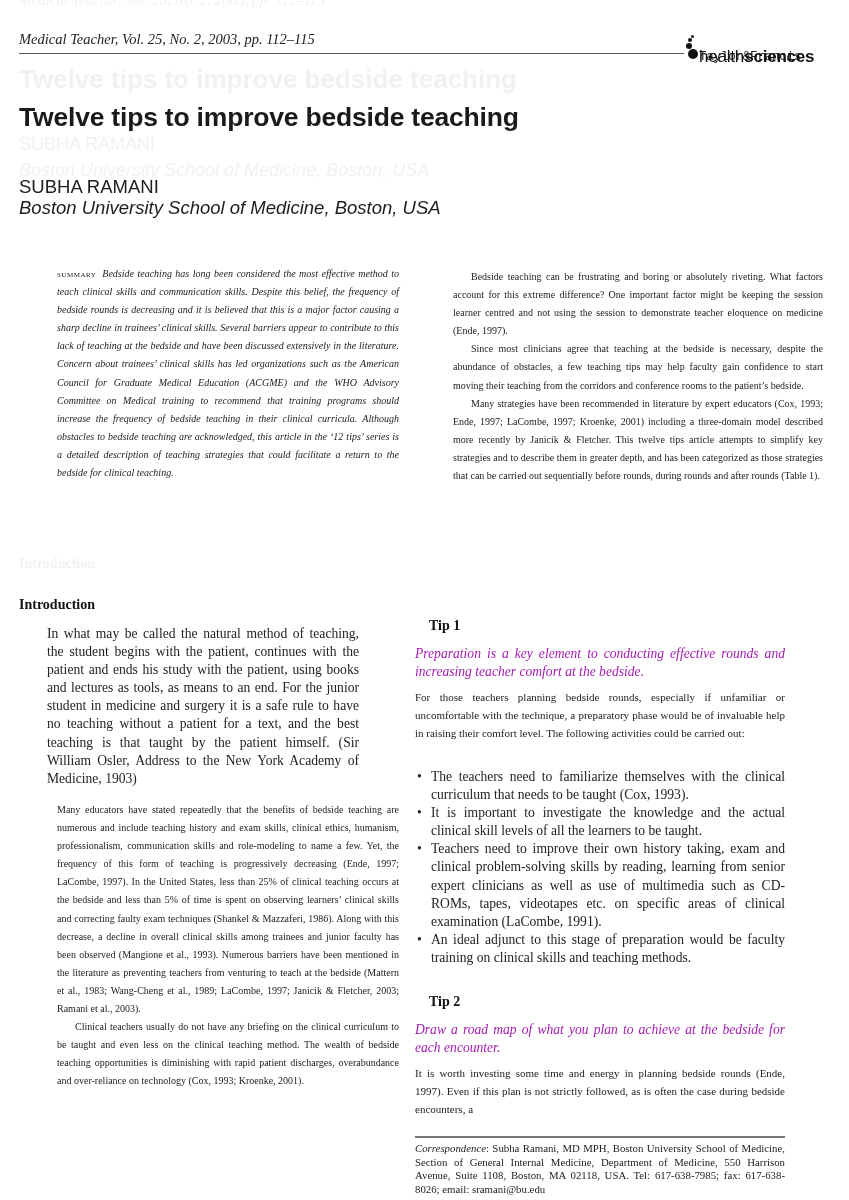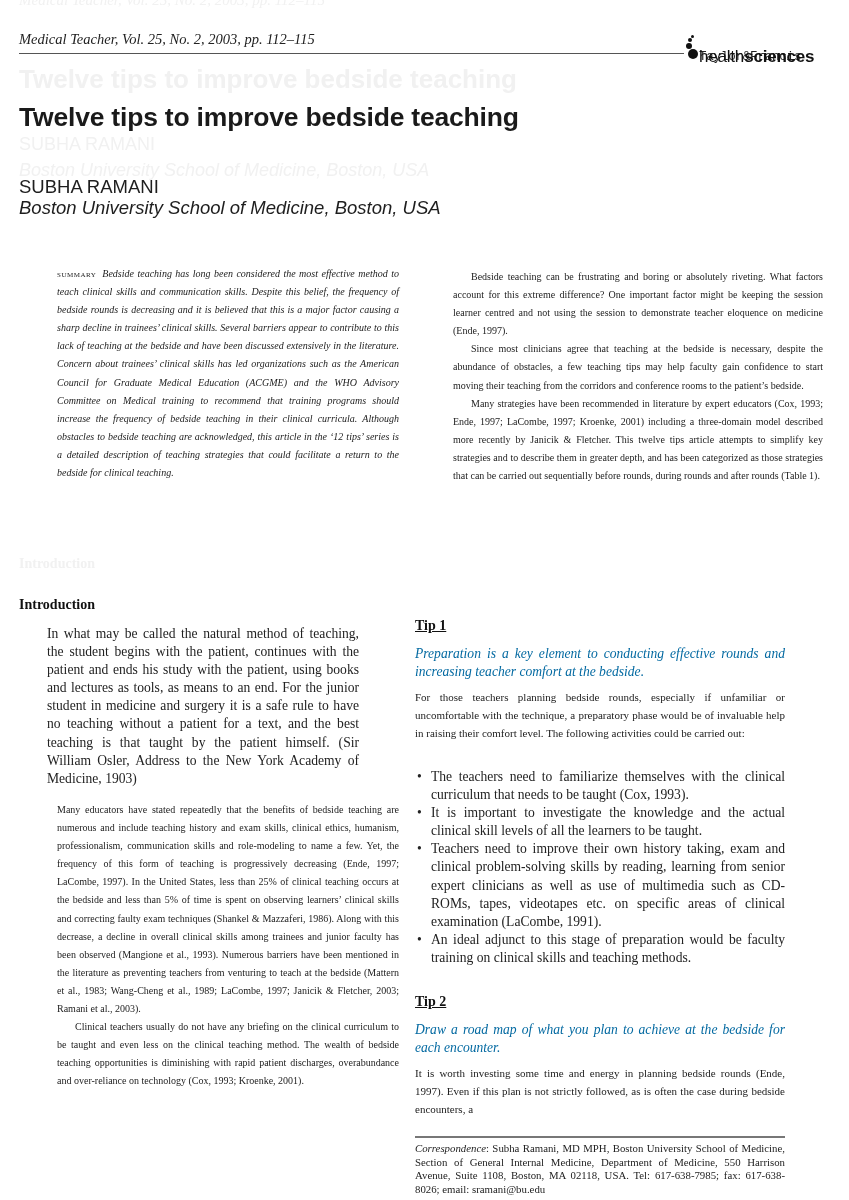--- a/index.html
+++ b/index.html
@@ -58,22 +58,22 @@
     .intro-heading { position: absolute; left: 19px; top: 597px; }
     .quote {
       position: absolute; left: 47px; top: 625px; width: 312px; margin: 0;
       font-size: 13.6px; line-height: 18.1px; text-align: justify; color: #222;
     }
     .intro-body { position: absolute; left: 19px; top: 801px; width: 342px; }
     .intro-body p { margin: 0; }
     .indent { text-indent: 18px; }
 
     .right-p { margin: 0; }
-    .tip-heading { position: absolute; left: 415px; text-decoration: underline; }
-    .tip-sub { position: absolute; left: 415px; width: 370px; font-style: italic; font-size: 13.6px; line-height: 18.1px; text-align: justify; margin: 0; color: #0369a1; }
+    .tip-heading { position: absolute; left: 429px; }
+    .tip-sub { position: absolute; left: 415px; width: 370px; font-style: italic; font-size: 13.6px; line-height: 18.1px; text-align: justify; margin: 0; color: #a21caf; }
     .tip-body { position: absolute; left: 415px; width: 370px; font-size: 11px; line-height: 18.1px; text-align: justify; margin: 0; color: #222; }
     .bullets { position: absolute; left: 415px; top: 768px; width: 370px; margin: 0; padding: 0; list-style: none; font-size: 13.6px; line-height: 18.1px; text-align: justify; color: #222; }
     .bullets li { position: relative; padding-left: 16px; margin: 0; }
     .bullets li .dot { position: absolute; left: 2px; top: 0; }
 
     .corr-rule { position: absolute; left: 415px; top: 1136px; width: 370px; height: 1.5px; background: #777; }
     .correspondence {
       position: absolute; left: 415px; top: 1142px; width: 370px; margin: 0;
       font-size: 10.8px; line-height: 13.6px; text-align: justify; color: #222;
     }

